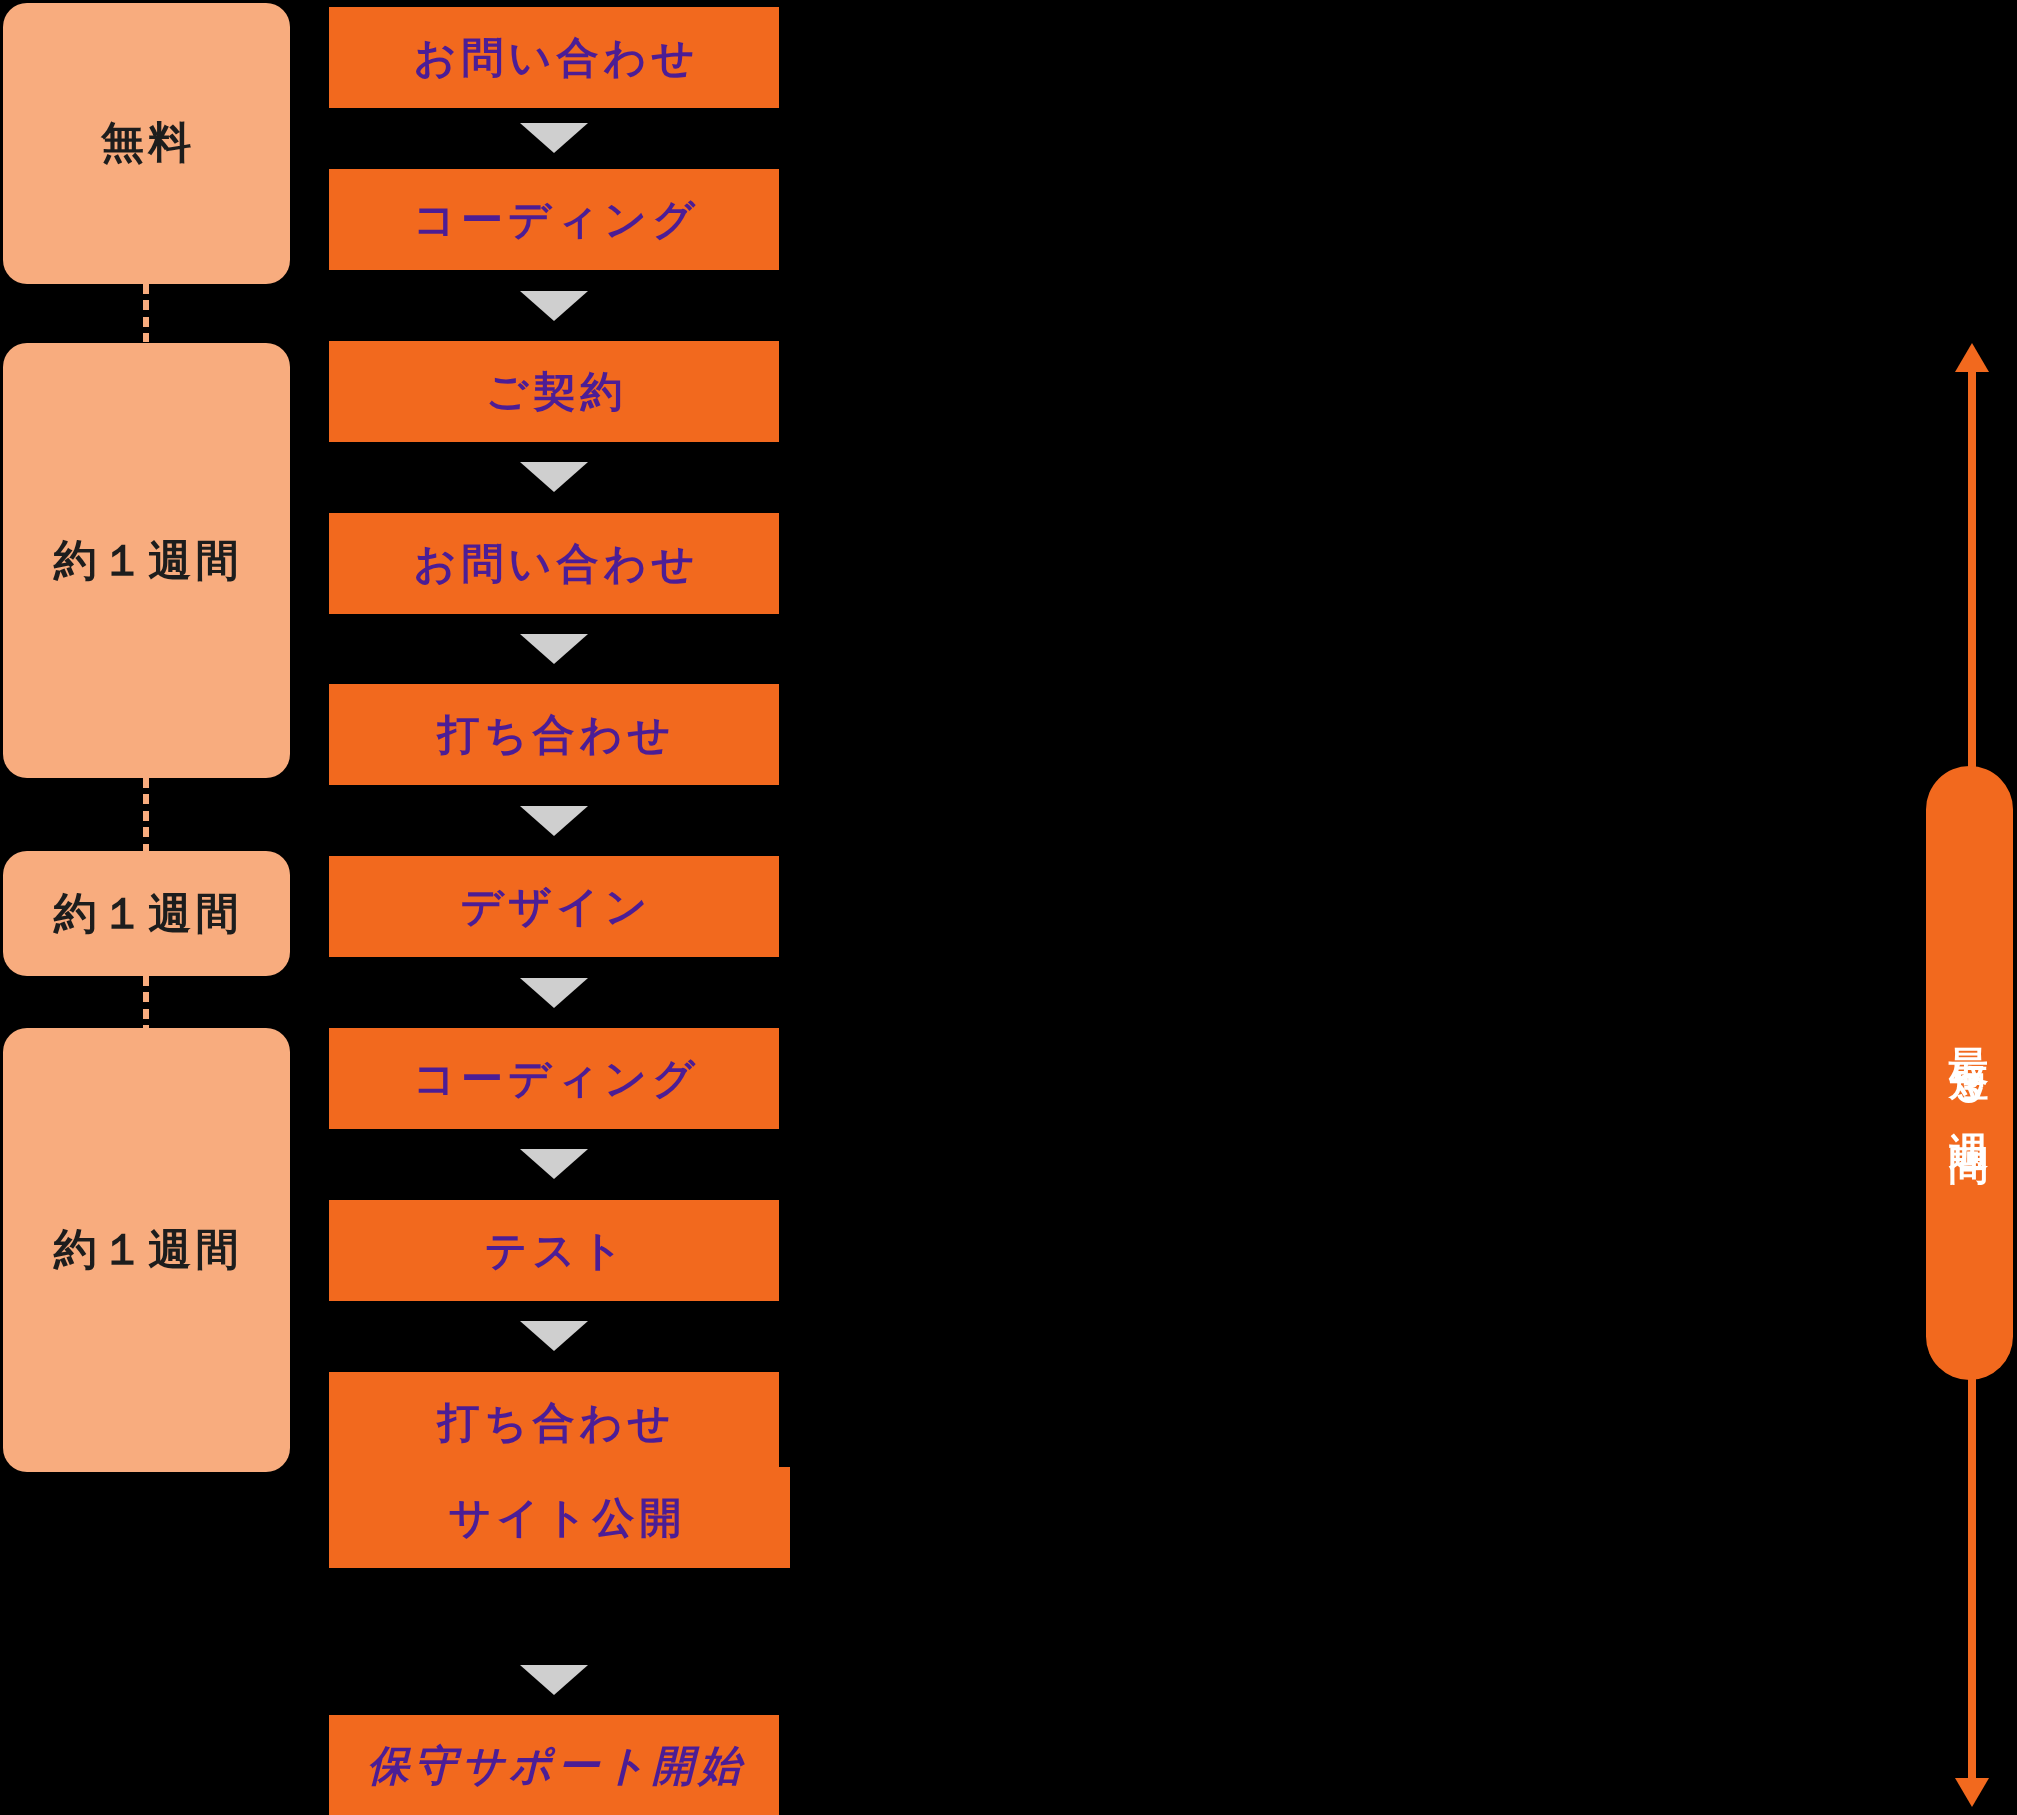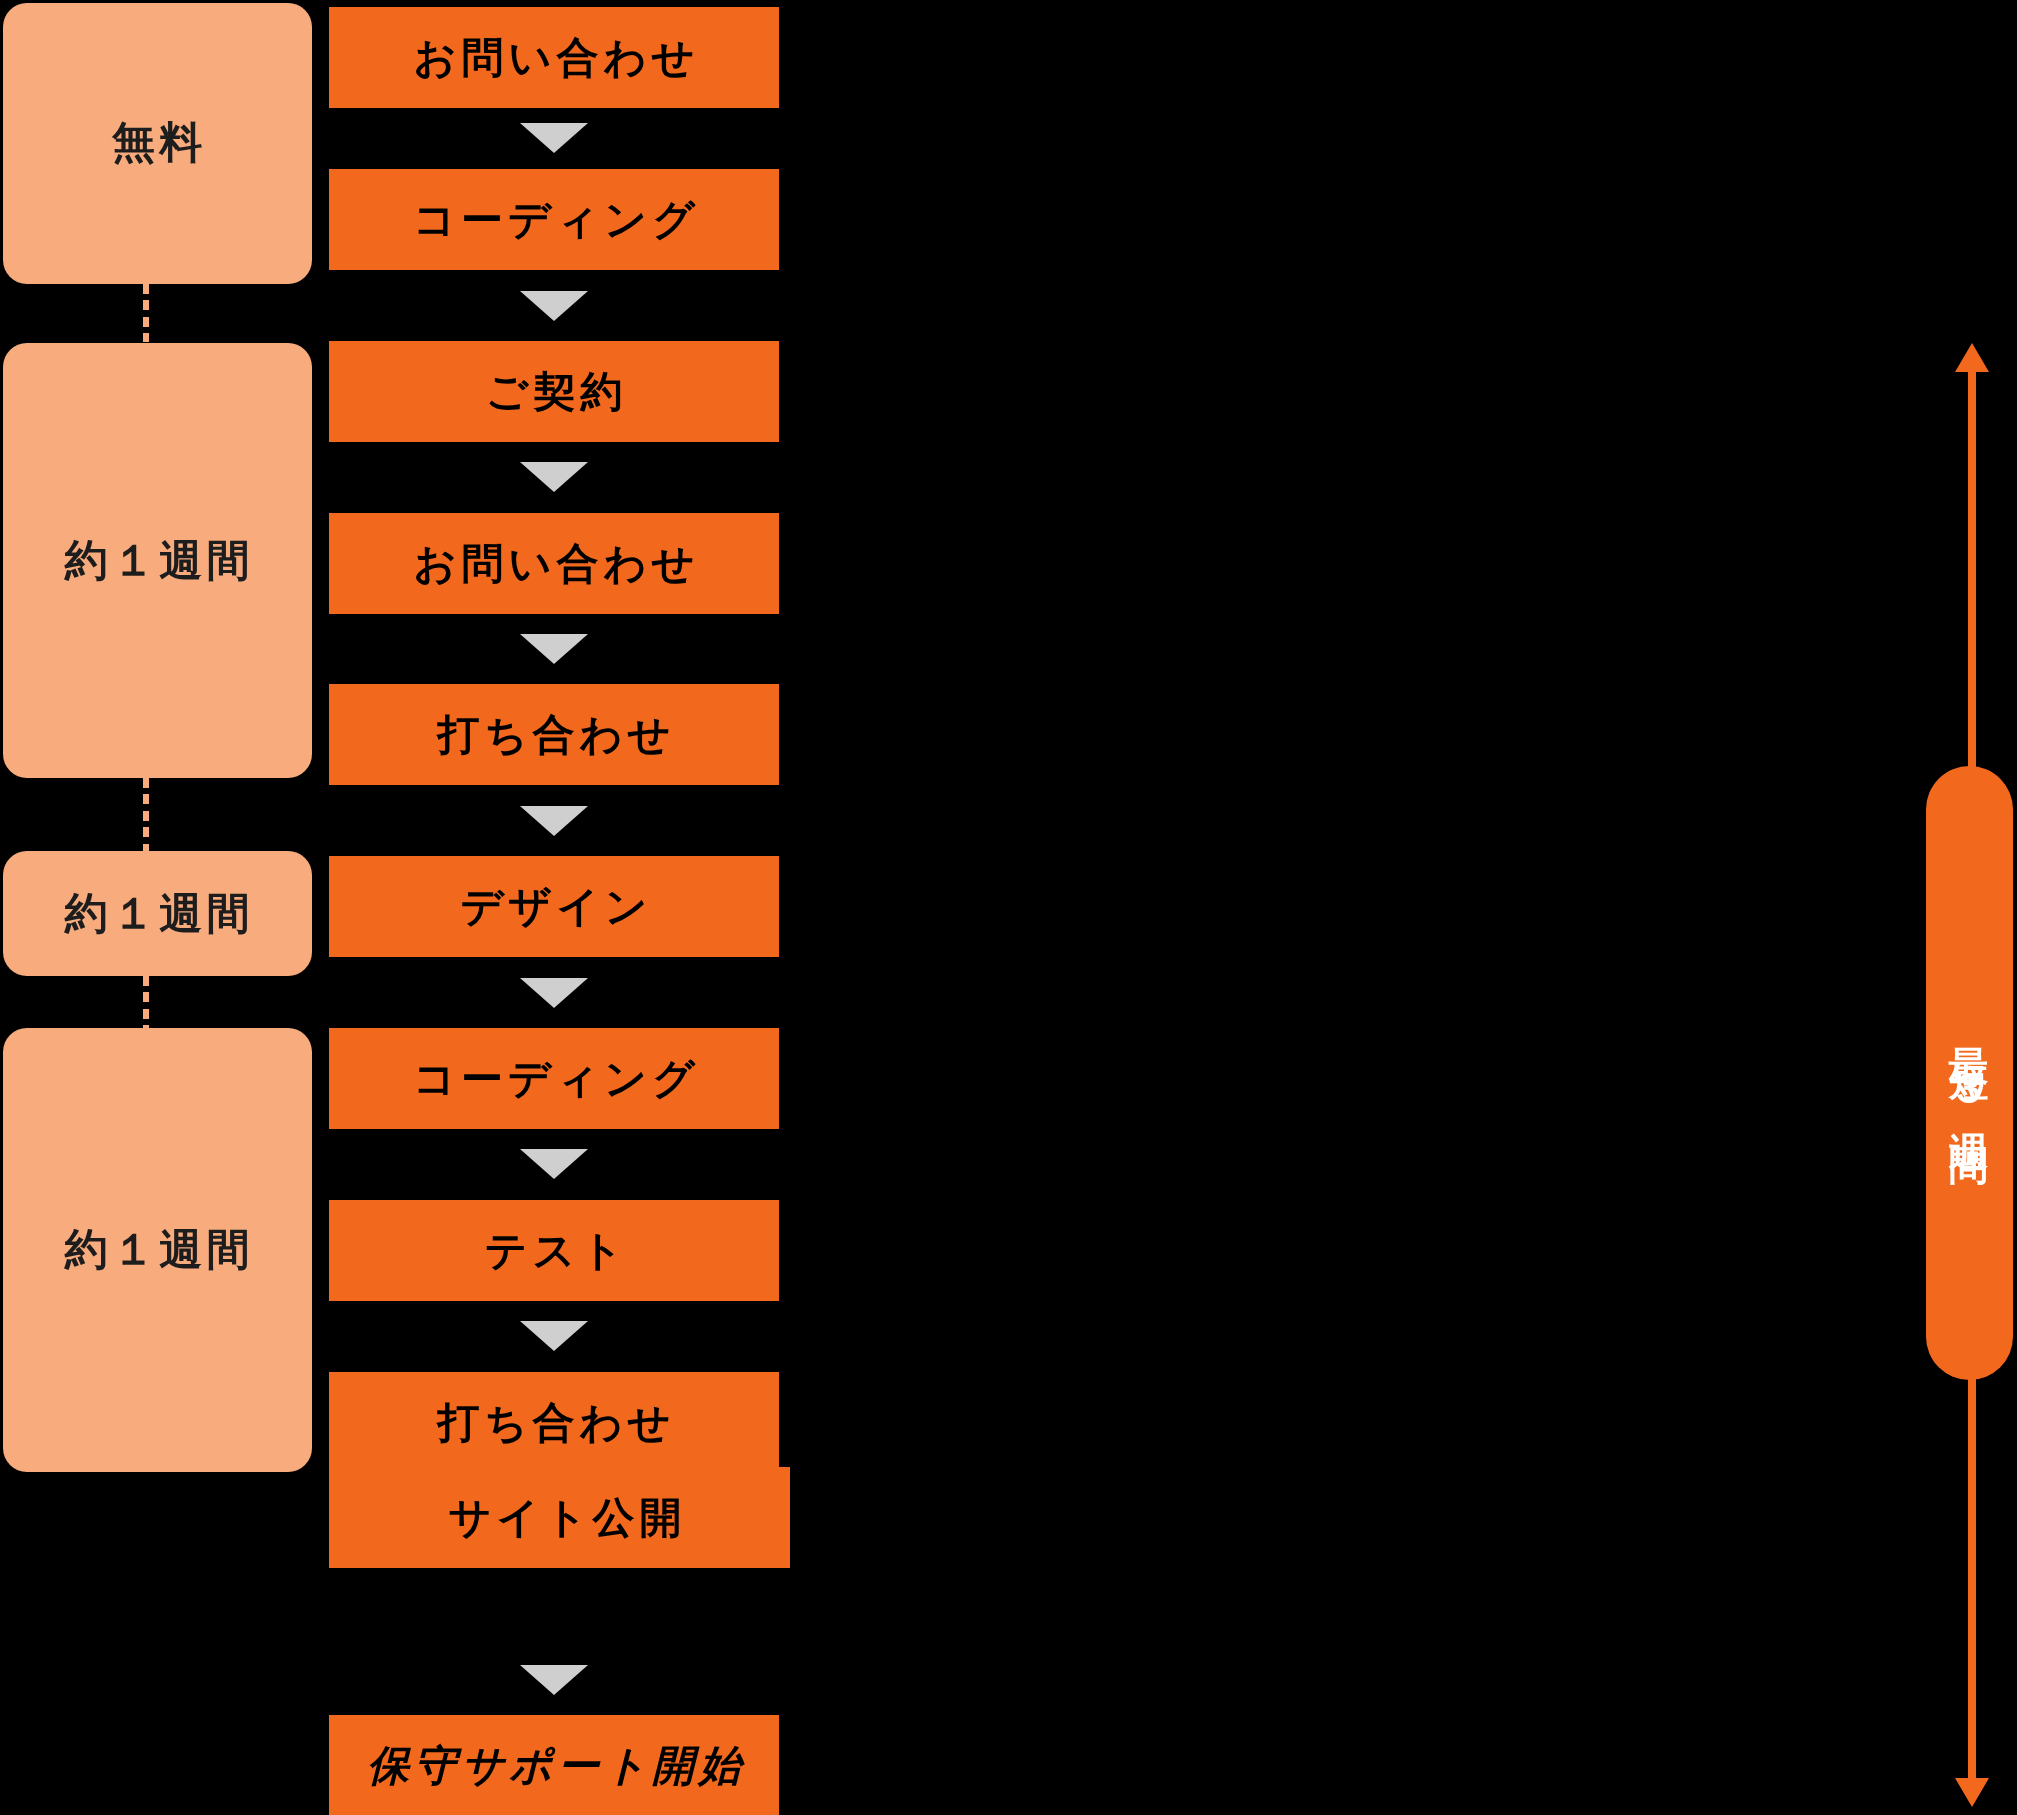--- a/index.html
+++ b/index.html
@@ -10,34 +10,34 @@
     overflow:hidden;
     font-family:"DejaVu Sans","Liberation Sans",sans-serif;
     font-weight:bold;
   }
   
   .step{
     position:absolute;
     left:329px;width:450px;height:101px;
     background:#F2691E;
     display:flex;align-items:center;justify-content:center;
-    color:#000000;font-size:42px;letter-spacing:.12em;text-indent:.12em;
+    color:#4c1d95;font-size:42px;letter-spacing:.12em;text-indent:.12em;
     white-space:nowrap;
   }
   
   .down-tri{
     position:absolute;left:520px;
     width:0;height:0;
     border-left:34px solid transparent;
     border-right:34px solid transparent;
     border-top:30px solid #CFCFCF;
   }
   
   .duration{
-    position:absolute;left:2.7px;width:309px;
+    position:absolute;left:2.7px;width:287px;
     background:#F8AC7E;border-radius:24px;
     display:flex;align-items:center;justify-content:center;
     color:#1D1D1D;font-size:43px;letter-spacing:.1em;text-indent:.1em;
     white-space:nowrap;
   }
   
   .dash{
     position:absolute;left:143px;width:5.5px;
     background:repeating-linear-gradient(180deg,#F8AC7E 0 10px,transparent 10px 16.4px);
   }

